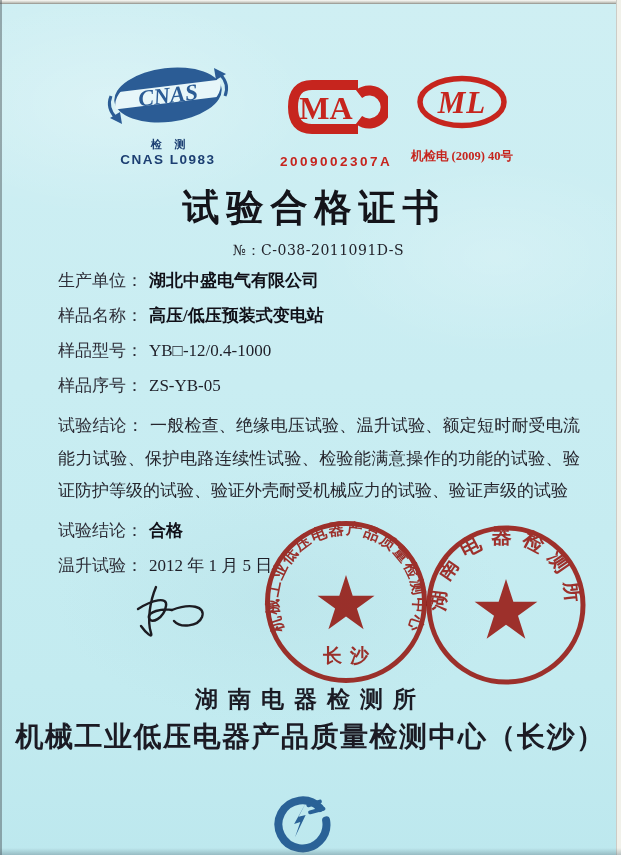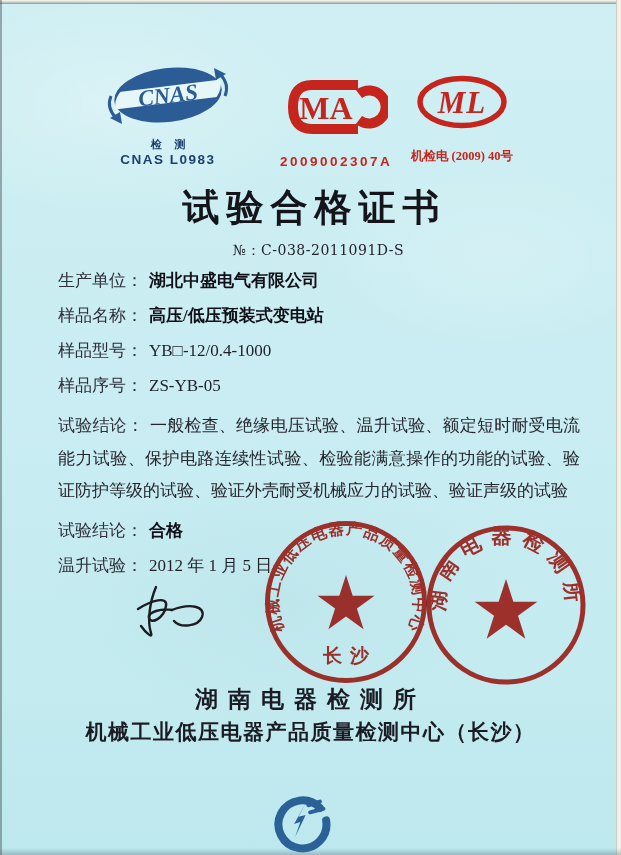--- a/index.html
+++ b/index.html
@@ -54,21 +54,21 @@
   
   .stamp{position:absolute;mix-blend-mode:multiply;opacity:.93;}
   .stamp-left{left:260px;top:516px;}
   .stamp-right{left:421px;top:520px;}
   .stamp text{font-family:"Liberation Serif",serif;font-weight:bold;}
 
   
   .footer-org1{position:absolute;top:684px;left:0;width:100%;text-align:center;
     font-size:23px;font-weight:bold;letter-spacing:10px;color:#1b1b24;}
   .footer-org2{position:absolute;top:718px;left:0;width:100%;text-align:center;
-    font-size:21px;font-weight:bold;letter-spacing:1.5px;color:#1b1b24;}
+    font-size:28px;font-weight:bold;letter-spacing:1.5px;color:#1b1b24;}
   .url-line{position:absolute;top:765px;left:0;width:100%;text-align:center;font-size:16.5px;}
   .url-line .u-lbl{font-weight:bold;color:#14141c;}
   .url-line a{color:#1f3b9b;font-weight:bold;text-decoration:underline;letter-spacing:.5px;cursor:pointer;}
   .emblem{position:absolute;left:271px;top:791px;}
 </style>
 </head>
 <body>
 
 <div class="page">
   <div class="paper-texture"></div>

